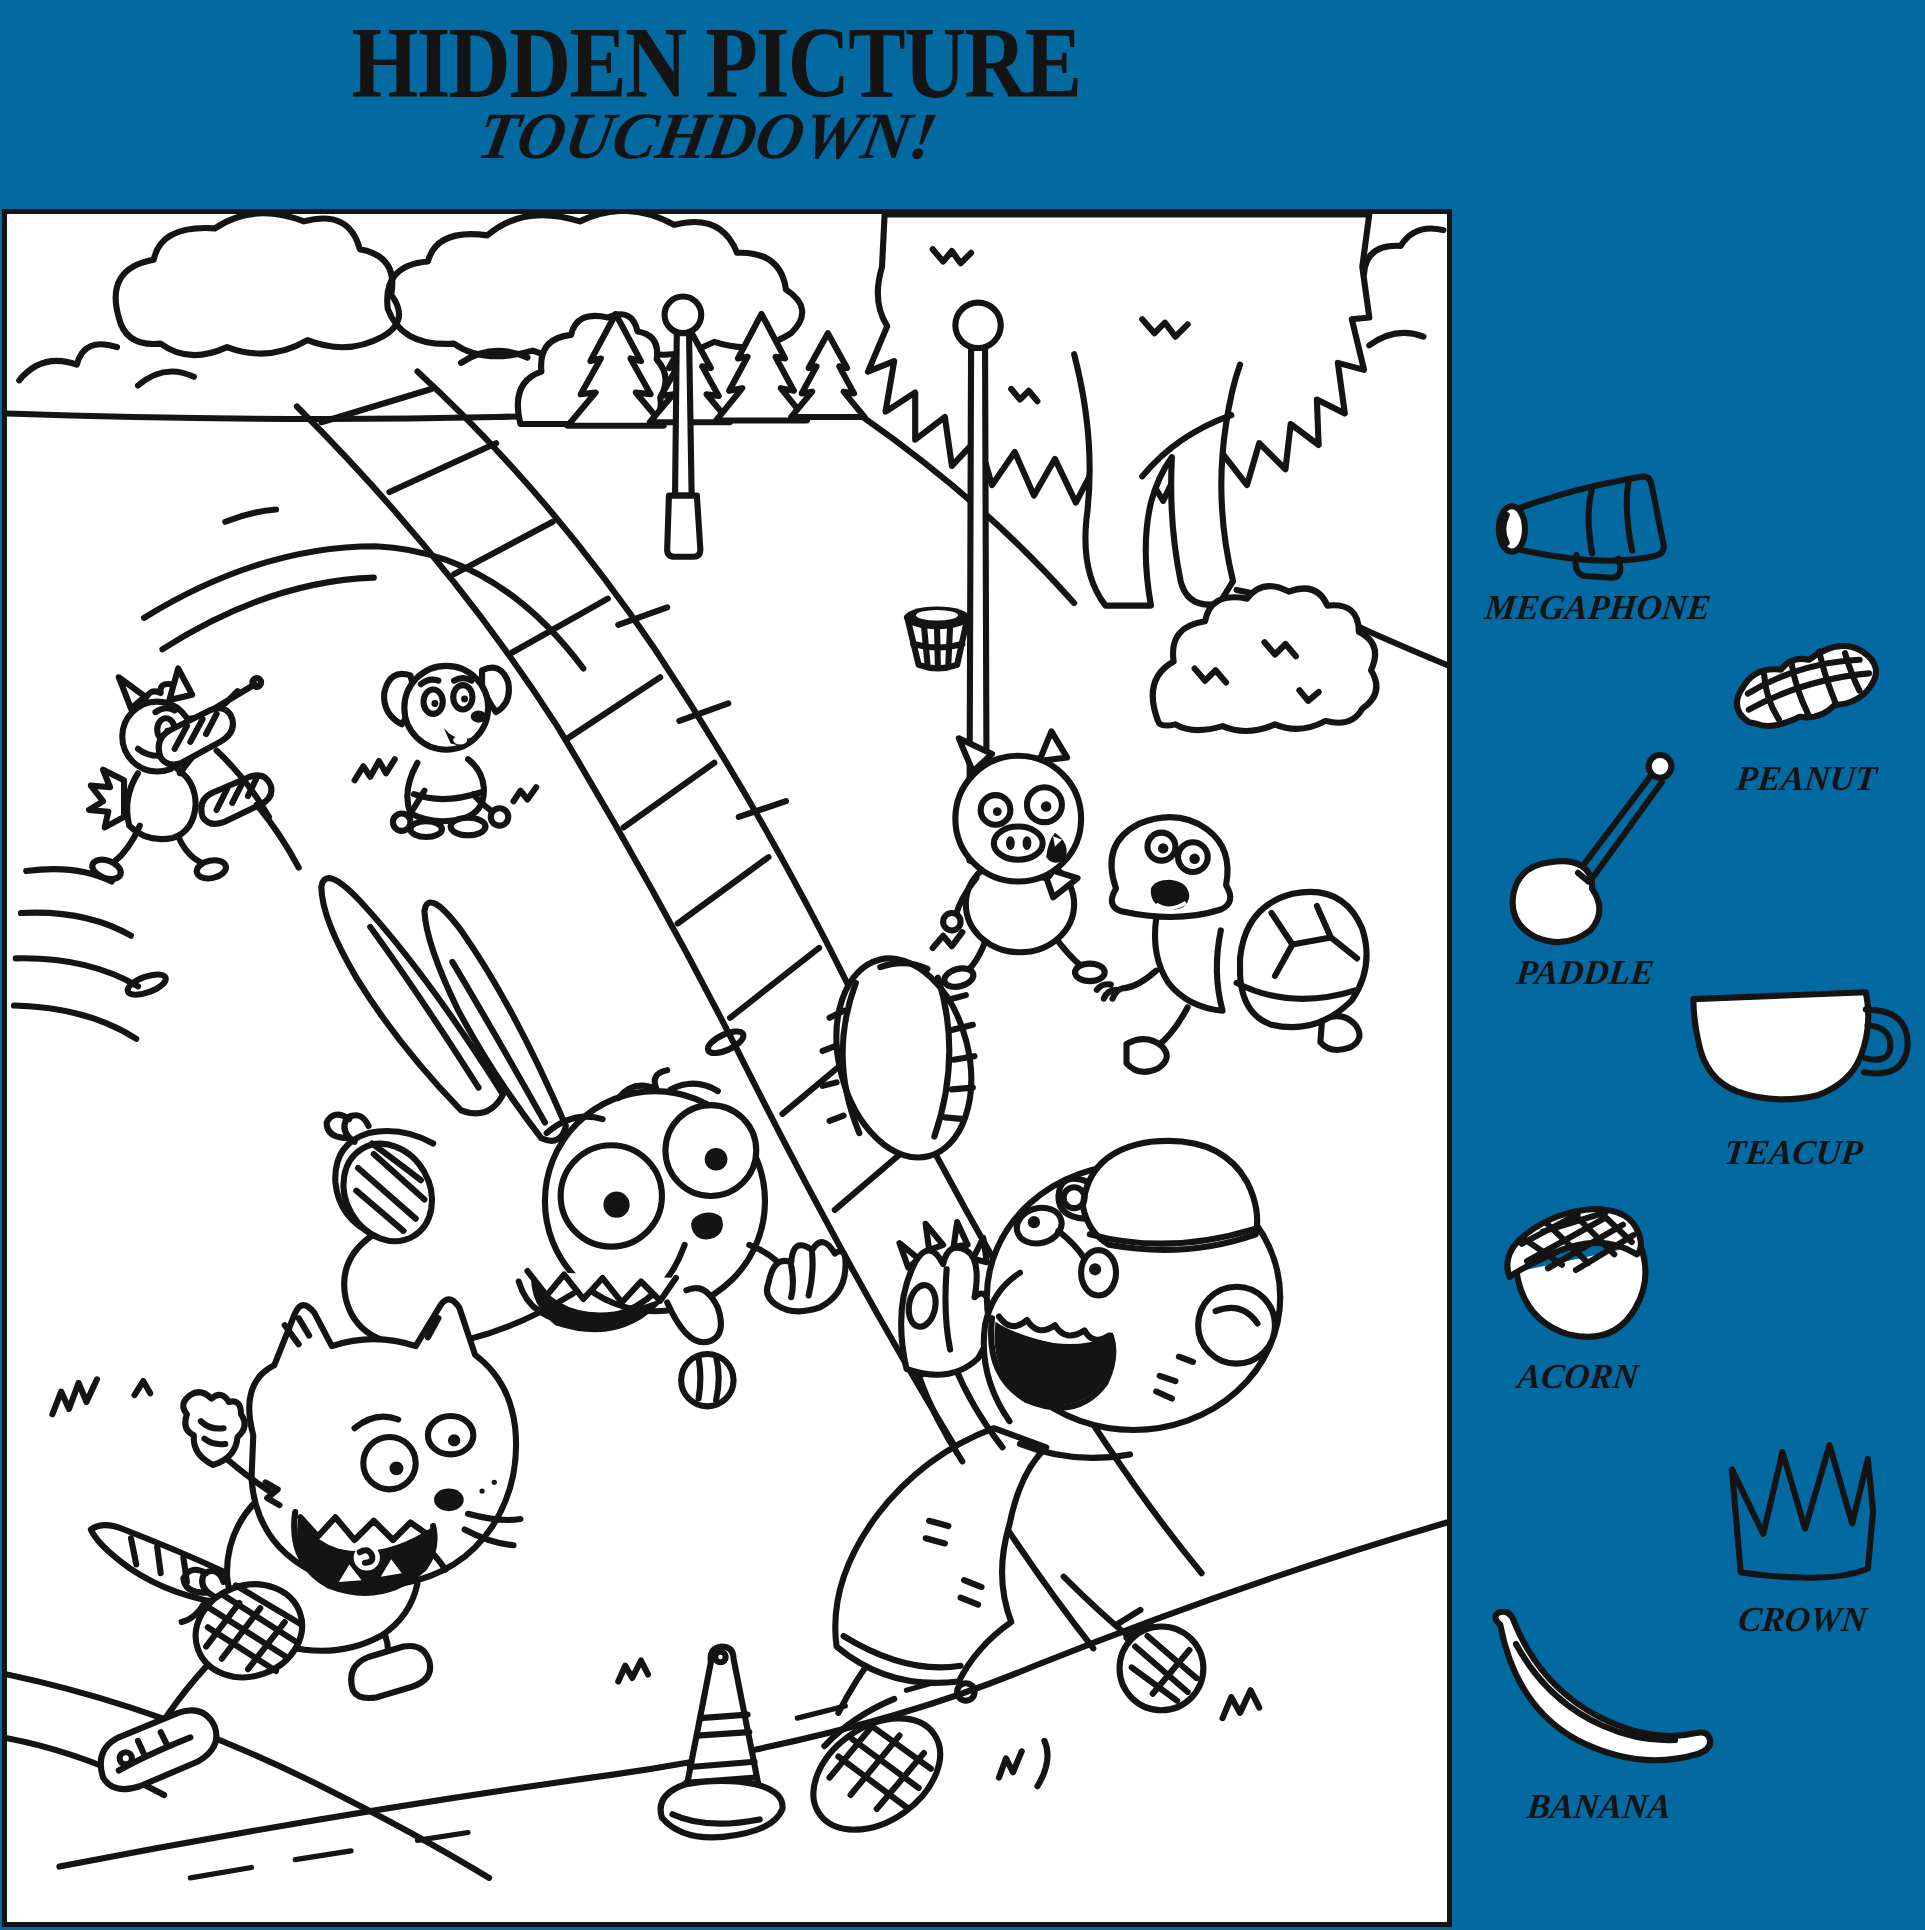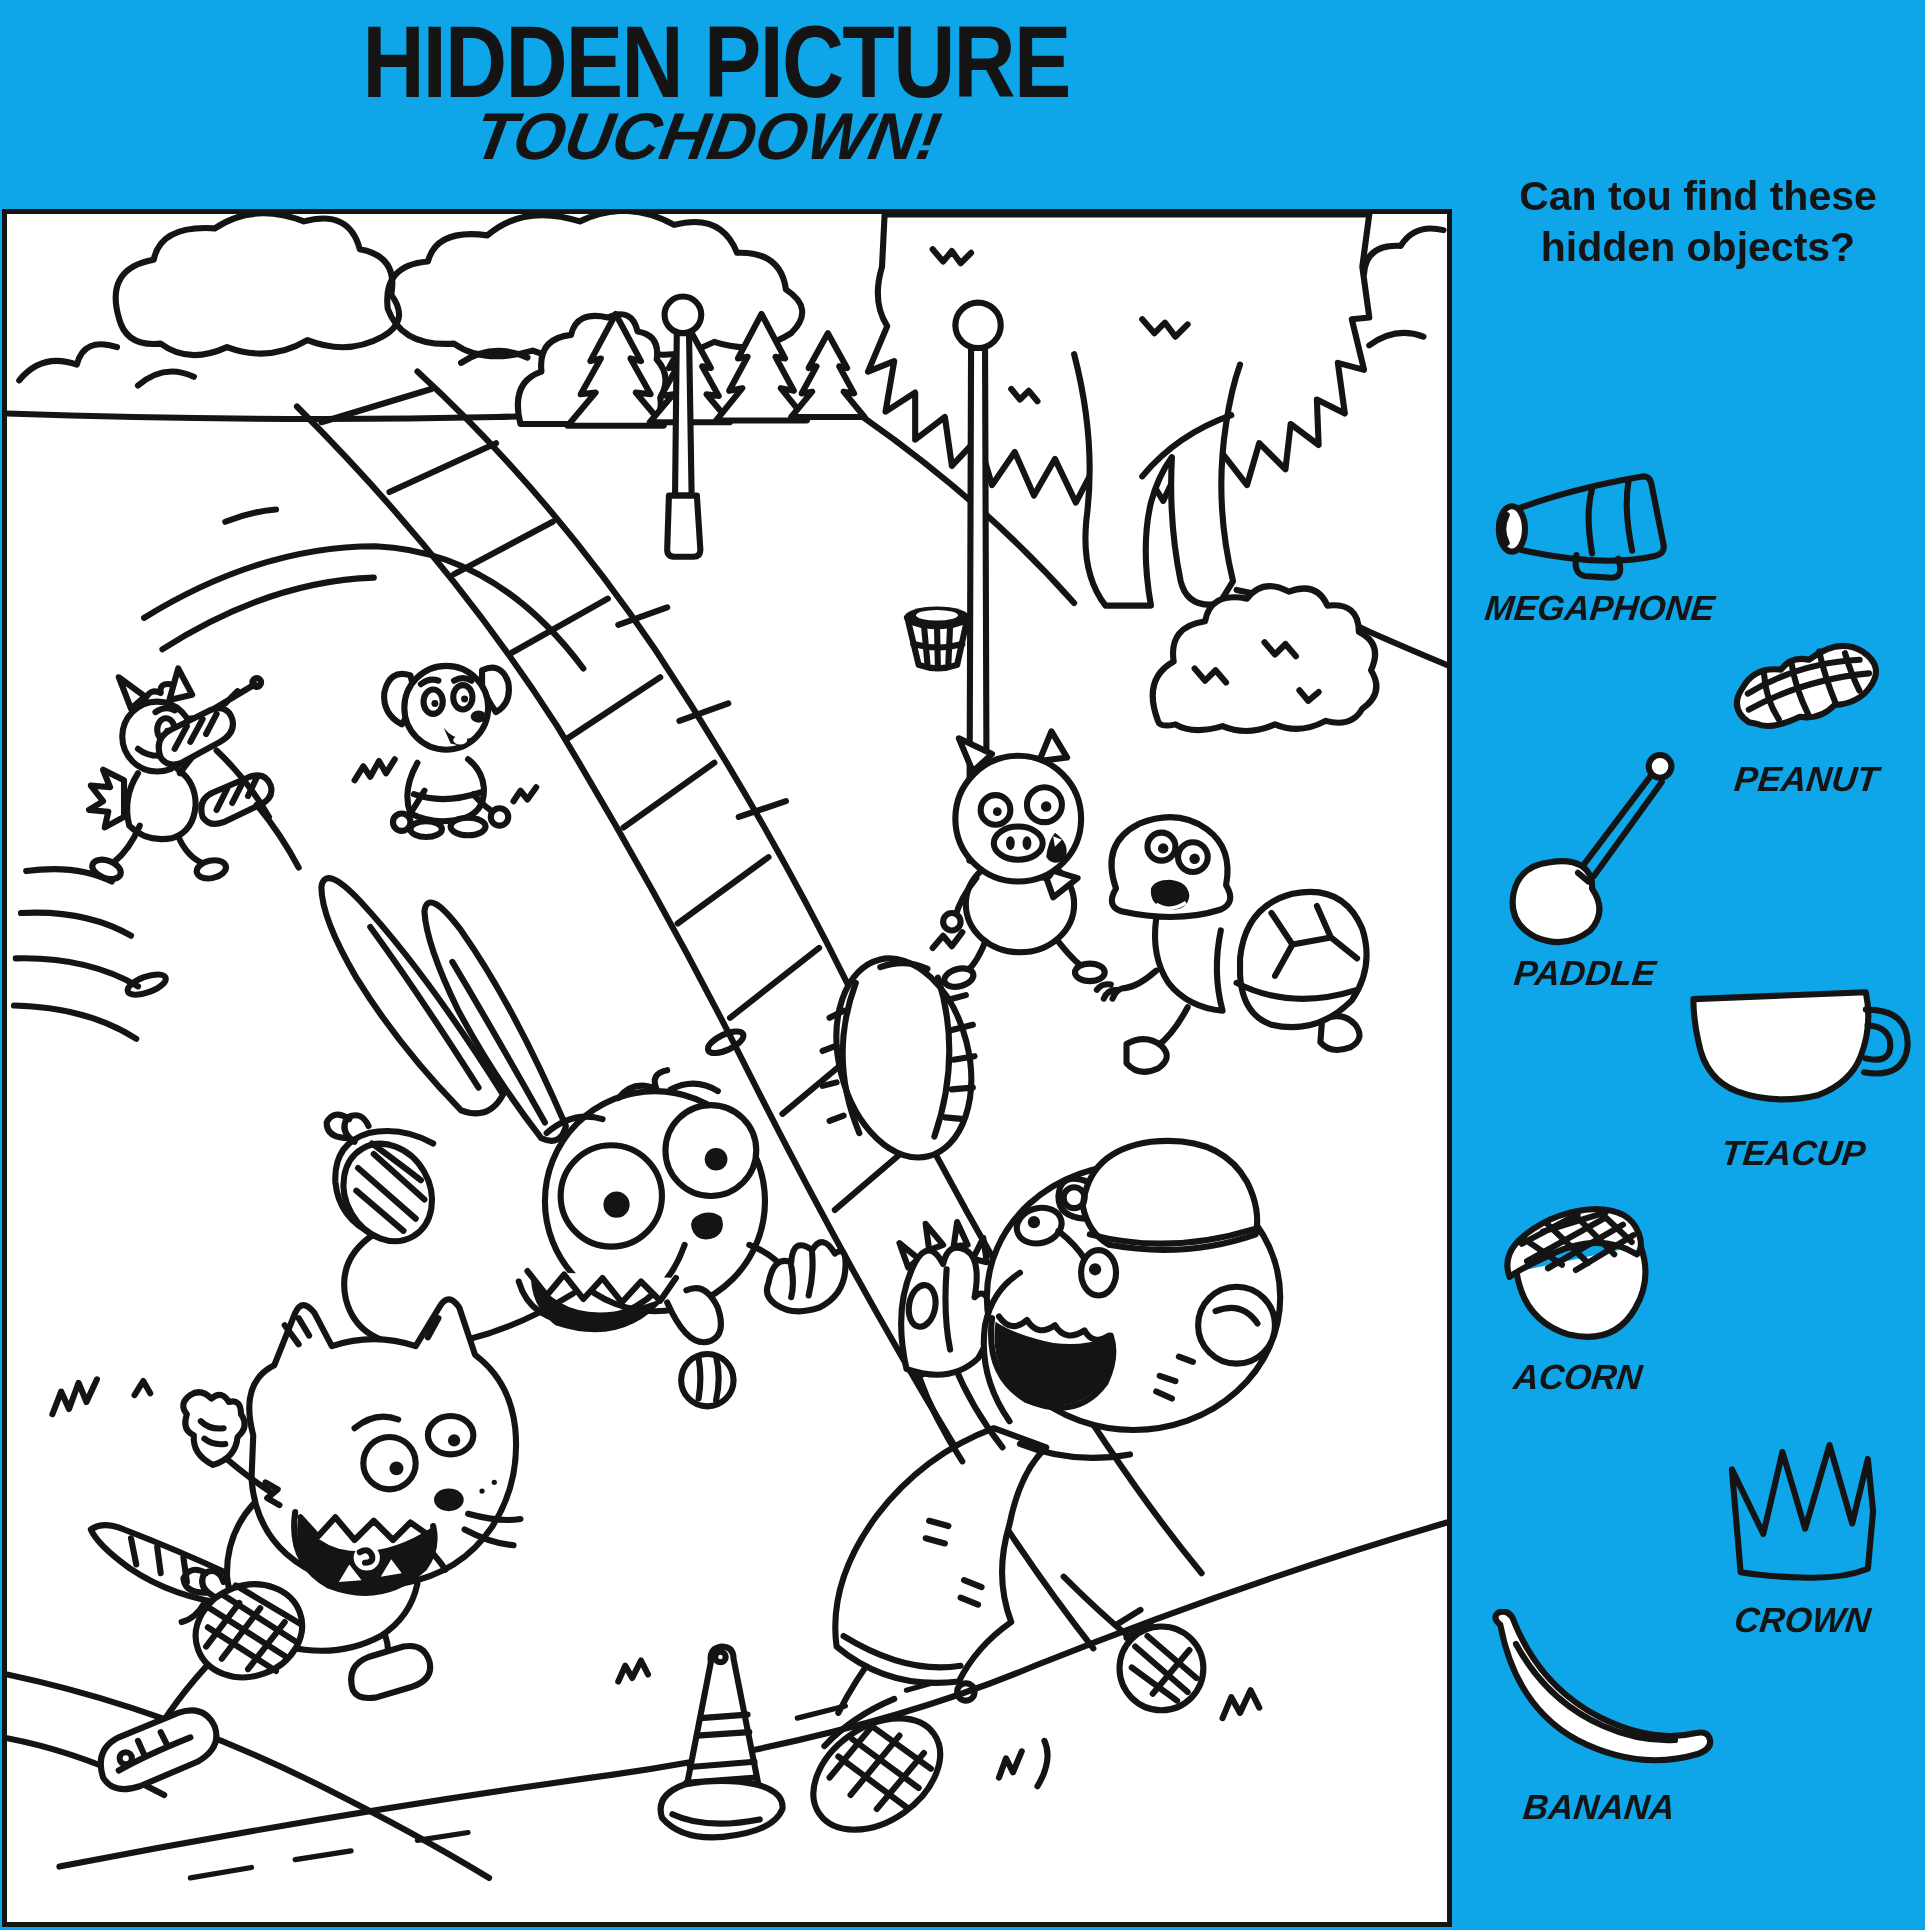--- a/index.html
+++ b/index.html
@@ -1,17 +1,17 @@
 <!DOCTYPE html>
 <html style="font-size:14px"><head>
 <meta charset="utf-8">
 <style>
   html,body{margin:0;padding:0;background:#fff;}
-  #page{position:relative;width:1925px;height:1930px;background:#0ea5e9;overflow:hidden;
-        font-family:Liberation Sans, sans-serif;color:#141414;}
+  #page{position:relative;width:1925px;height:1930px;background:#0369a1;overflow:hidden;
+        font-family:Liberation Serif, serif;color:#141414;}
   .title{position:absolute;left:0;top:3.5px;width:1432px;text-align:center;
          font-size:86px;font-weight:bold;letter-spacing:-1.7px;transform:scaleY(1.18);
          transform-origin:top center;}
   .subtitle{position:absolute;left:0;top:98px;width:1415px;text-align:center;
             font-size:66px;font-weight:bold;font-style:italic;transform:skewX(-10deg);}
   .scene-frame{position:absolute;left:1.7px;top:209px;width:1440px;height:1708px;
                border:5.2px solid #141414;background:#fff;}
   .scene-frame svg{display:block;width:100%;height:100%;}
   .prompt{position:absolute;left:1478px;top:171px;width:440px;text-align:center;
           font-size:41px;font-weight:bold;line-height:1.25;}
@@ -340,21 +340,20 @@
         <path class="ink w" stroke-width="8" d="M 818 1640 Q 804 1642 806 1658 L 776 1812 L 862 1806 L 832 1654 Q 832 1640 818 1640 Z"></path>
         <path class="ink" stroke-width="6" d="M 794 1722 L 848 1718 M 790 1742 L 850 1738 M 782 1778 L 856 1772 M 778 1796 L 858 1790"></path>
         <circle class="ink" stroke-width="5" cx="817" cy="1652" r="6"></circle>
         <path class="ink w" stroke-width="8" d="M 776 1798 Q 742 1810 750 1836 Q 772 1862 820 1858 Q 878 1852 888 1826 Q 890 1806 858 1798 Q 820 1790 776 1798 Z"></path>
         <path class="ink" stroke-width="5" d="M 762 1832 Q 800 1850 862 1838"></path>
       </g>
 
     </svg>
   </div>
 
-  <div class="prompt">Can tou find these hidden objects?</div>
 
   <div class="find-item" style="left:1485px;top:461px;width:194px;">
     <svg width="183" height="122" viewBox="0 0 210 140">
       <path class="ink" stroke-width="9" d="M 30 55 C 70 40 125 26 172 18 Q 182 16 184 26 L 198 96 Q 200 106 188 109 C 140 120 80 112 34 102"></path>
       <ellipse class="ink w" stroke-width="9" cx="24" cy="78" rx="15" ry="26"></ellipse>
       <path class="ink" stroke-width="6" d="M 18 62 Q 10 78 18 94"></path>
       <path class="ink" stroke-width="8" d="M 116 32 Q 108 60 116 106 M 158 22 Q 152 55 162 103"></path>
       <path class="ink" stroke-width="8" d="M 98 108 Q 94 130 108 132 L 138 134 Q 150 134 148 120 L 146 112"></path>
     </svg>
     <div class="find-label">MEGAPHONE</div>

